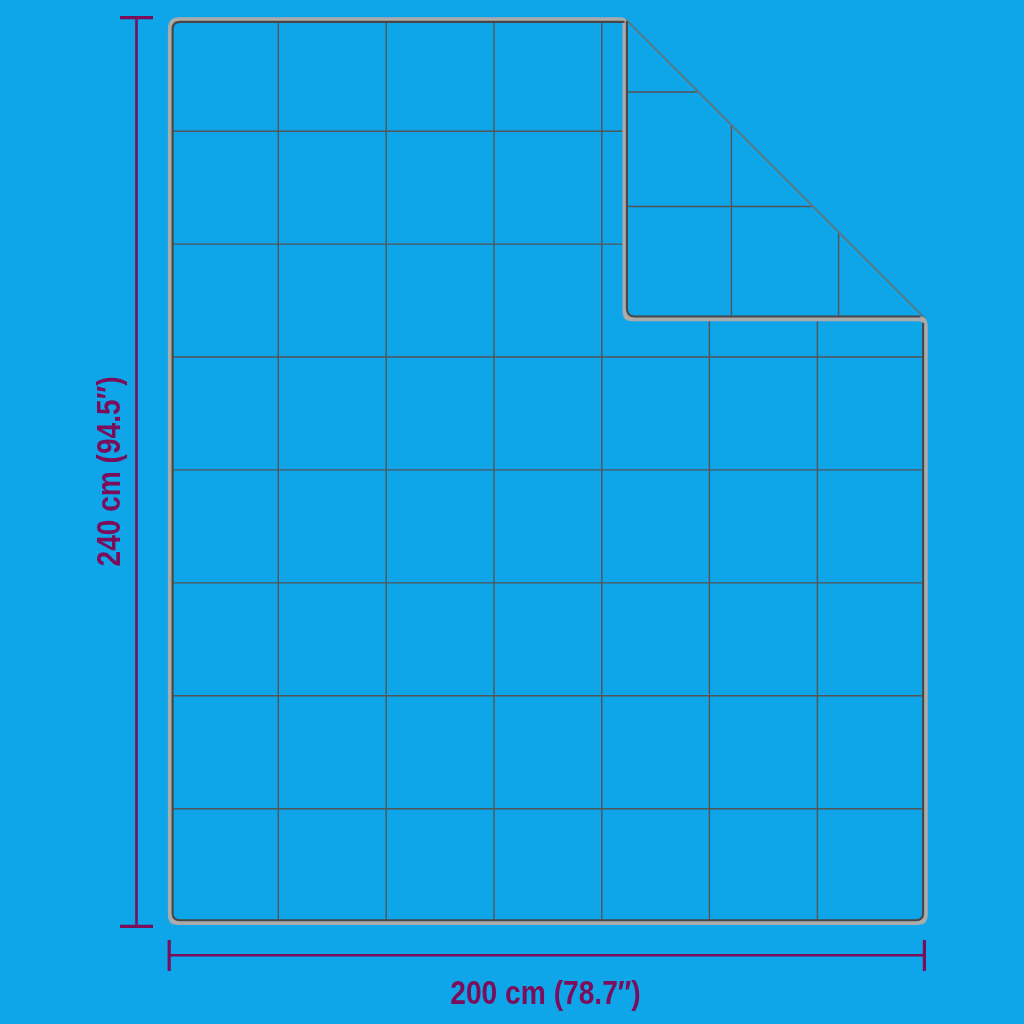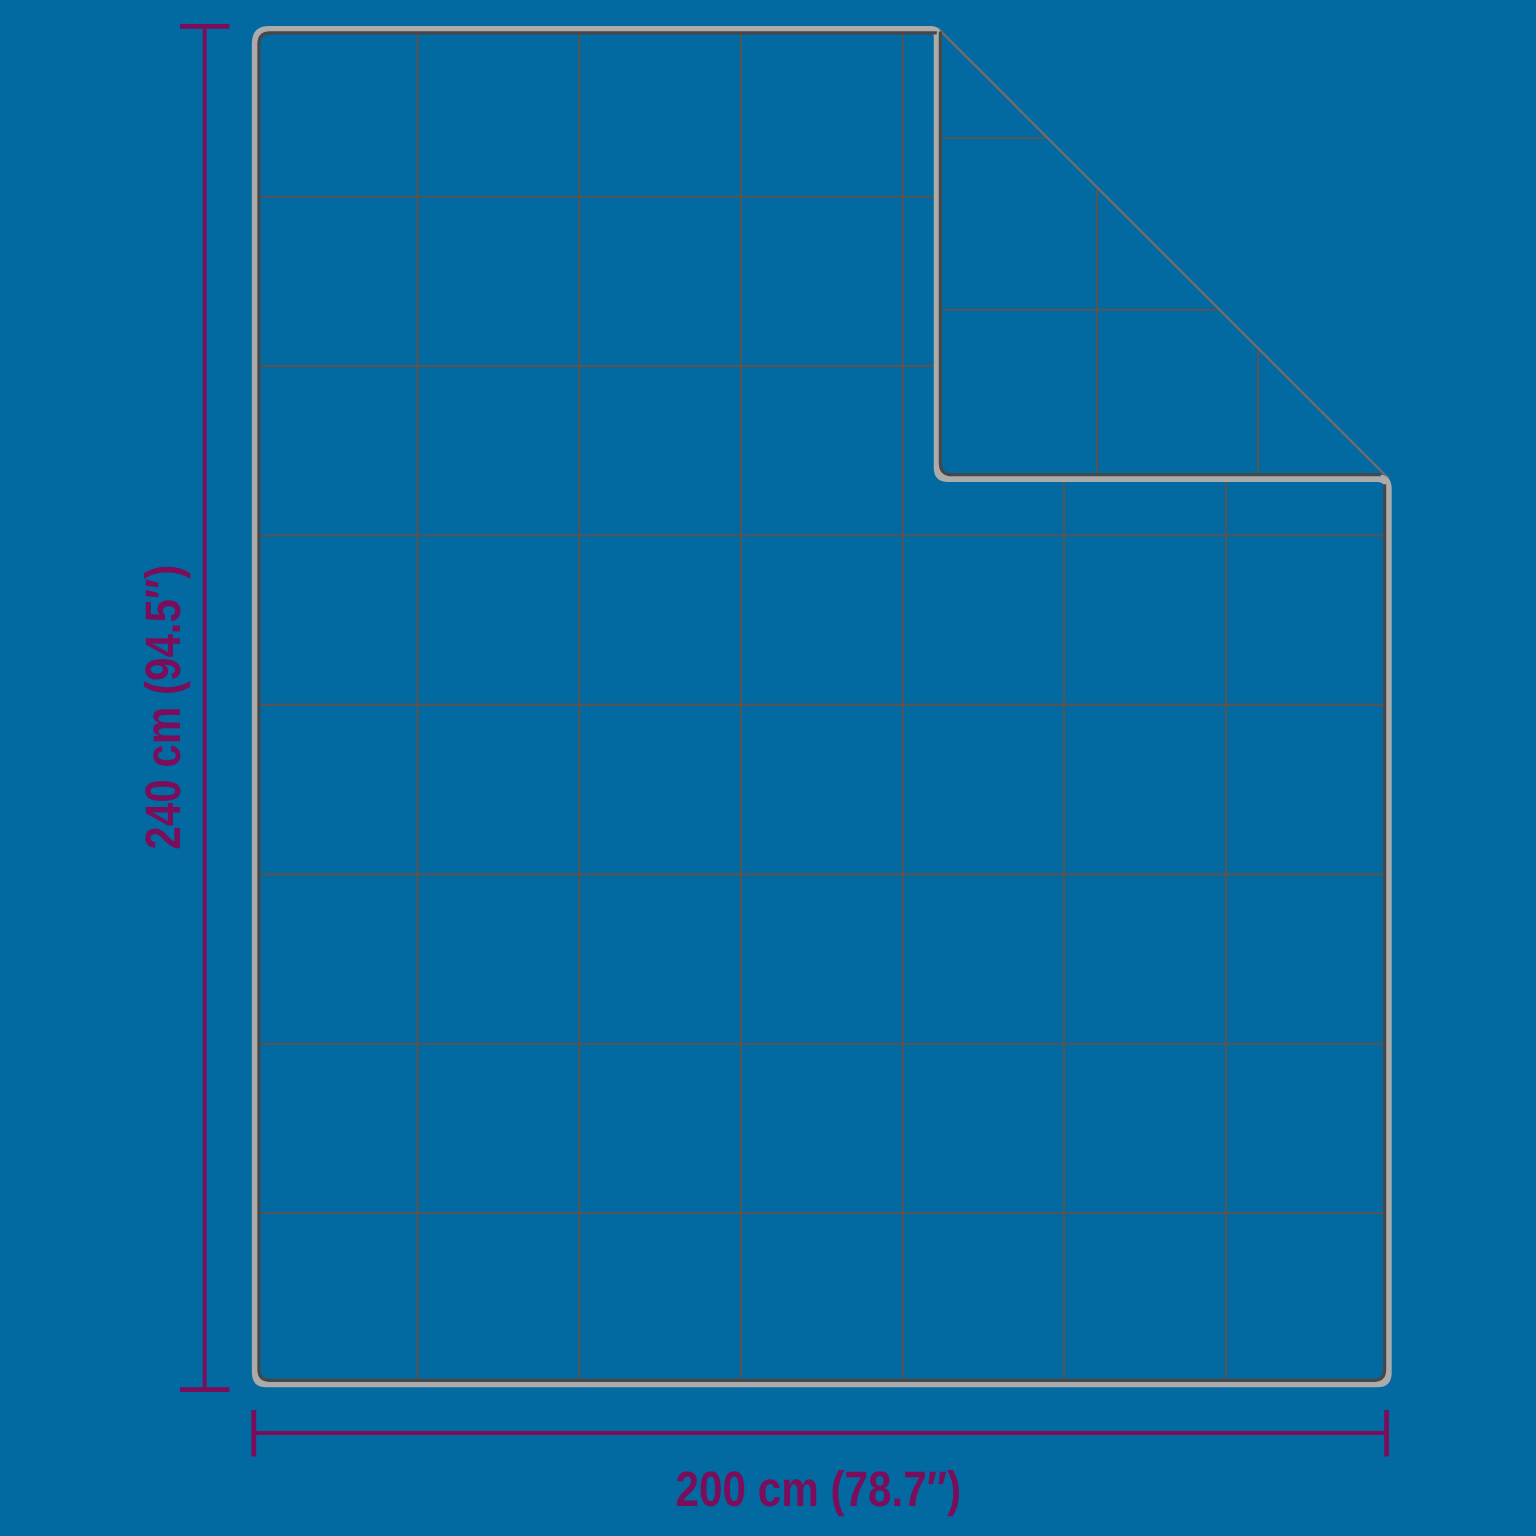--- a/index.html
+++ b/index.html
@@ -1,16 +1,16 @@
 <!DOCTYPE html>
 <html><head>
 <meta charset="utf-8">
 <style>
   html,body{margin:0;padding:0;background:#ffffff;}
-  .wrap{width:1024px;height:1024px;position:relative;overflow:hidden;background:#0369a1;}
+  .wrap{width:1024px;height:1024px;position:relative;overflow:hidden;background:#0ea5e9;}
   svg{display:block;filter:blur(0.45px);}
   text{font-family:"Liberation Sans",sans-serif;font-weight:bold;}
 </style>
 </head>
 <body>
 <div class="wrap">
 <svg width="1024" height="1024" viewBox="0 0 1024 1024">
 
   <g stroke="#555555" stroke-width="1.4" fill="none">
     <line x1="278.3" y1="22" x2="278.3" y2="920"></line>

